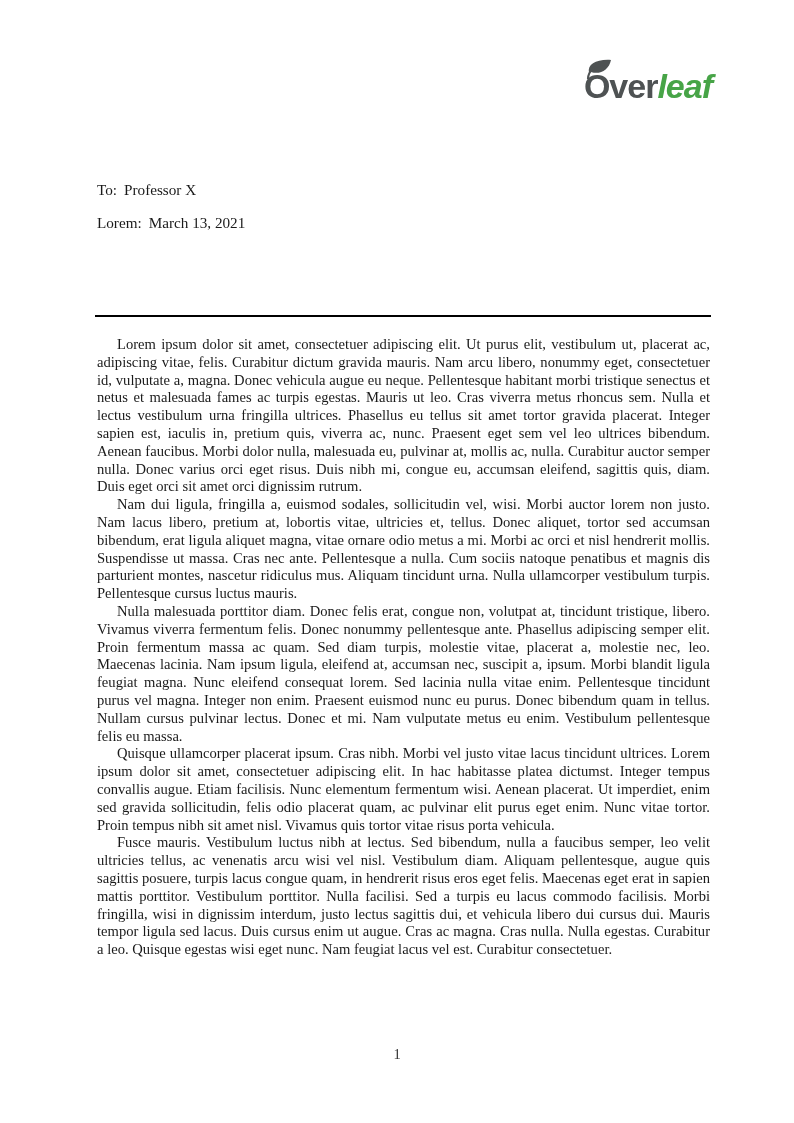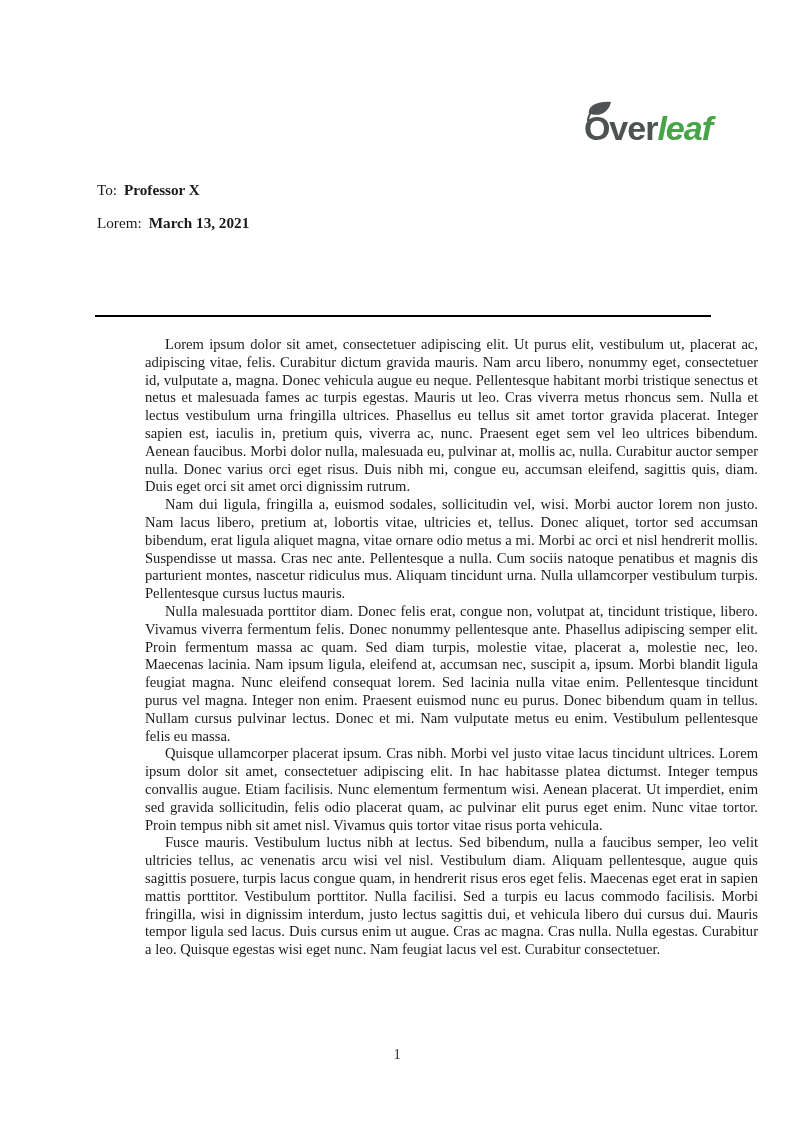--- a/index.html
+++ b/index.html
@@ -13,39 +13,39 @@
   }
   .page { position: absolute; inset: 0; background: #fff; }
 
   
   .logo {
     position: absolute; top: 66px; right: 82px;
     font-family: "Liberation Sans", sans-serif;
     font-weight: bold; font-size: 34px; letter-spacing: -1px;
     line-height: 40px; white-space: nowrap;
   }
-  .logo-o-wrap { position: relative; display: inline-block; margin-top: 42px; }
+  .logo-o-wrap { position: relative; display: inline-block; }
   .leaf-icon { position: absolute; top: -14px; left: -1px; }
   .logo-over { color: #4e5253; }
   .logo-leaf { color: #47a447; font-style: italic; }
 
   
   .memo-header { position: absolute; left: 97px; top: 180px; font-size: 15.2px; }
   .memo-field { height: 33px; line-height: 20px; }
   .memo-label { font-weight: normal; }
-  .memo-value { margin-left: 7px; font-weight: bold; }
+  .memo-value { margin-left: 7px; }
 
   
   .divider-rule {
     position: absolute; left: 95px; top: 315px;
     width: 616px; height: 2px; background: #000;
   }
 
   
-  .body-text { position: absolute; left: 97px; top: 336px; width: 613px; margin-left: 48px; }
+  .body-text { position: absolute; left: 97px; top: 336px; width: 613px; }
   .body-text p {
     margin: 0;
     text-indent: 20px;
     text-align: justify;
     font-size: 14.6px;
     line-height: 17.8px;
   }
 
   
   .footer {

